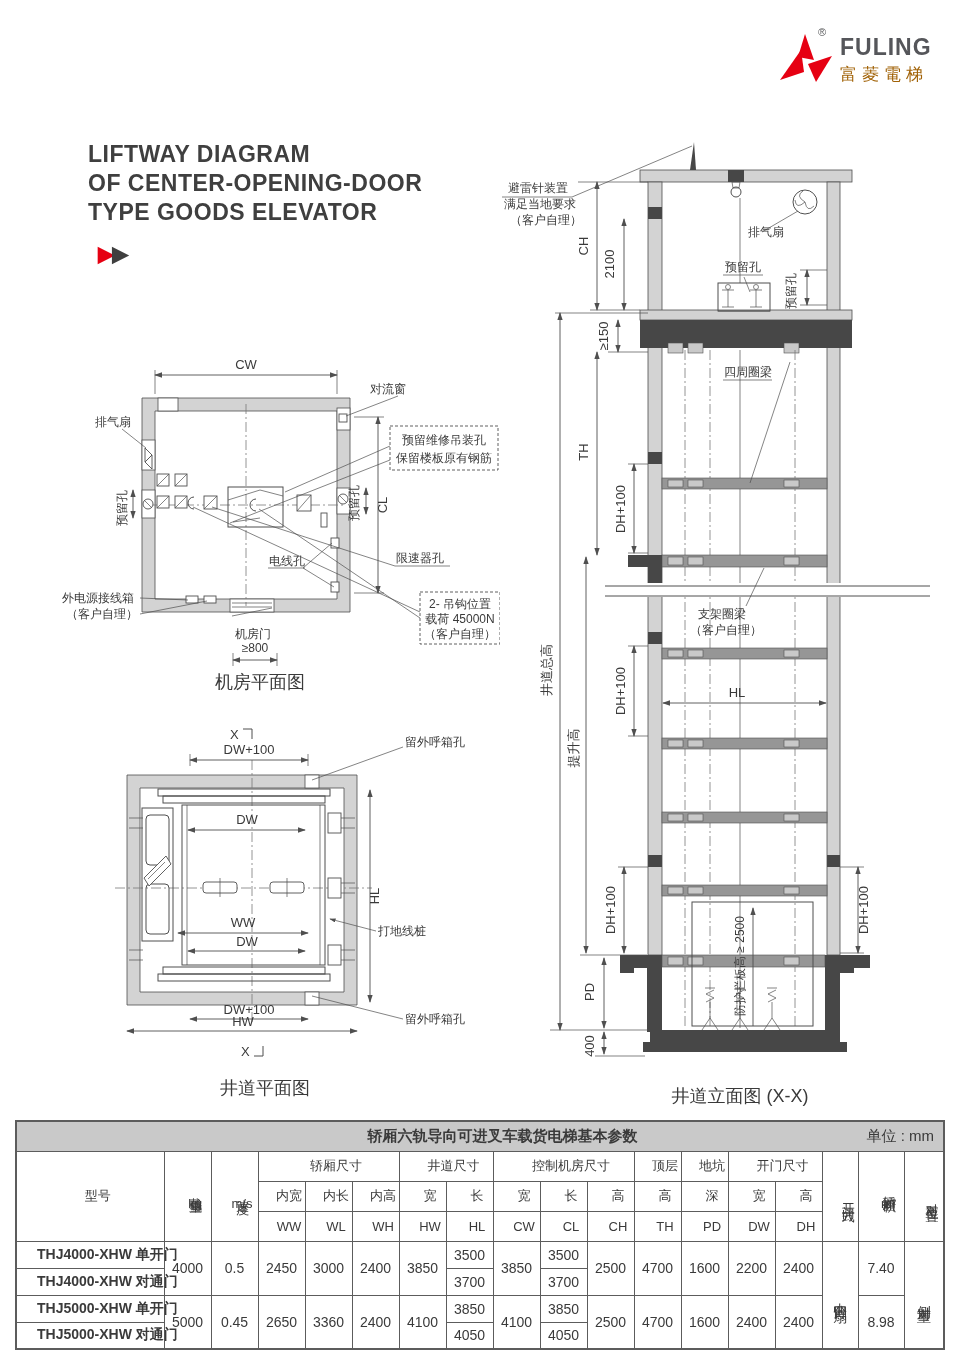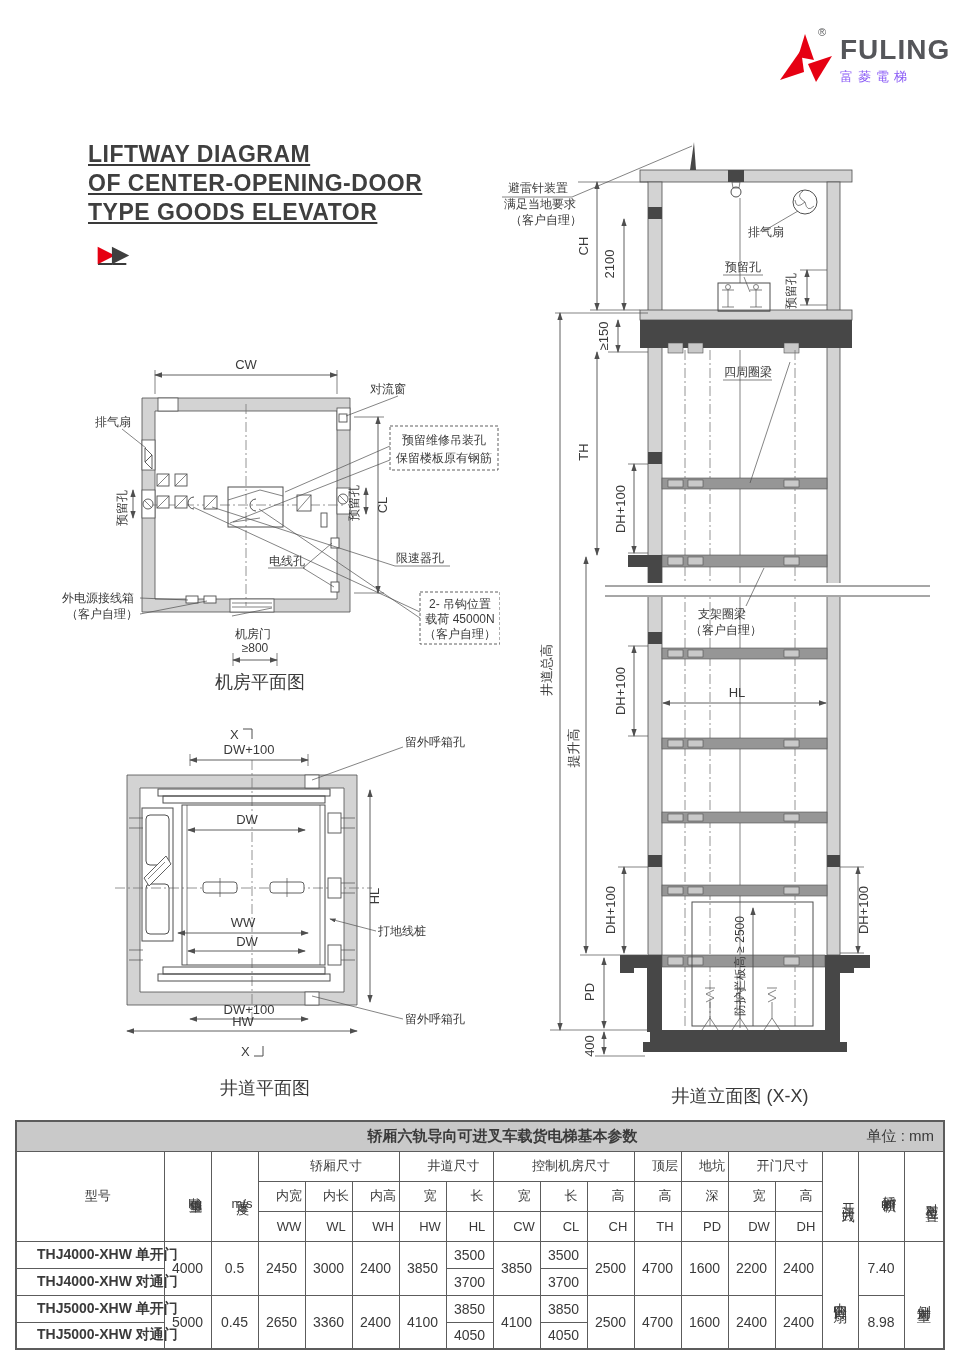--- a/index.html
+++ b/index.html
@@ -4,25 +4,25 @@
 <style>
   * { margin:0; padding:0; box-sizing:border-box; }
   body { background:#fff; font-family:"Liberation Sans", sans-serif; color:#3a3a3a; }
   .page { position:relative; width:961px; height:1357px; background:#fff; overflow:hidden; }
 
   
   .logo { position:absolute; left:778px; top:26px; width:170px; height:70px; display:flex; align-items:center; }
   .logo-mark { position:relative; width:56px; height:62px; }
   .logo-reg { position:absolute; left:40px; top:-4px; font-size:11px; color:#58595b; }
   .logo-text { margin-left:6px; }
-  .logo-brand { font-size:28px; font-weight:bold; letter-spacing:1px; color:#55565a; line-height:1; }
-  .logo-cn { font-size:13px; color:#8b5cf6; letter-spacing:5px; margin-top:4px; }
+  .logo-brand { font-size:23px; font-weight:bold; letter-spacing:1px; color:#55565a; line-height:1; }
+  .logo-cn { font-size:17px; color:#a16207; letter-spacing:5px; margin-top:4px; }
 
   
-  .title-block { position:absolute; left:88px; top:140px;text-decoration:underline; }
+  .title-block { position:absolute; left:88px; top:140px; }
   .title-en { font-size:23px; font-weight:bold; color:#3f3f3f; line-height:1.27; letter-spacing:.5px; }
   .title-cn { margin-top:14px; font-size:25px; font-weight:bold; color:#3f3f3f; display:flex; align-items:center; }
   .title-arrows { margin-left:10px; font-size:21px; letter-spacing:-2px; }
   .arr-red { color:#e60012; } .arr-dark { color:#3f3f3f; }
 
   
   svg text { font-family:"Liberation Sans", sans-serif; fill:#3a3a3a; }
   .t12 { font-size:12px; } .t13 { font-size:13px; } .cap { font-size:18px; }
   .ln  { stroke:#4f4f4f; stroke-width:1; fill:none; }
   .thin{ stroke:#4f4f4f; stroke-width:.7; fill:none; }

